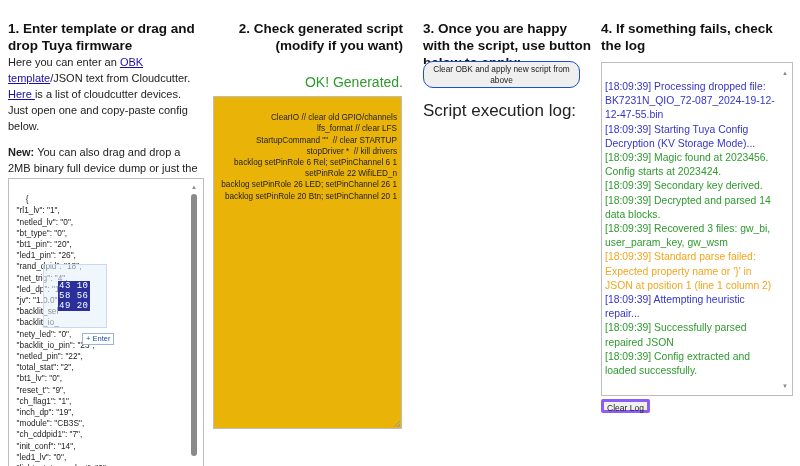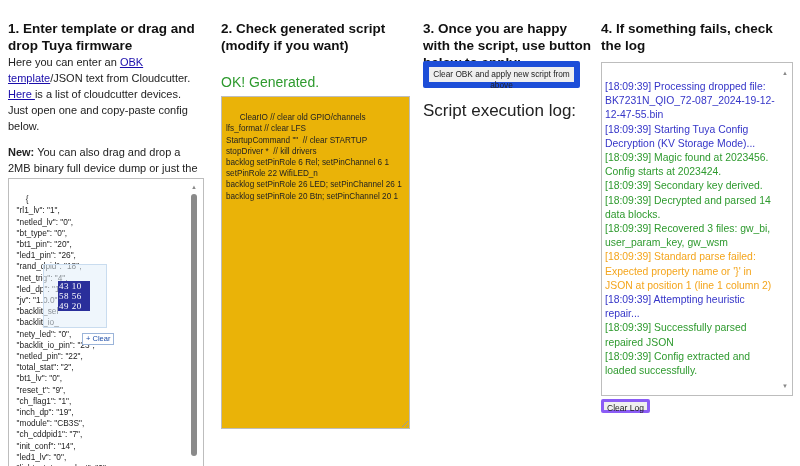--- a/index.html
+++ b/index.html
@@ -13,21 +13,21 @@
   }
   .page {
     position: relative;
     width: 800px; height: 372px;
   }
   .col {
     position: absolute;
     top: 0;
   }
   .col1 { left: 8px; width: 196px; }
-  .col2 { left: 221px; width: 190px; }
+  .col2 { left: 213px; width: 190px; text-align: right; }
   .col3 { left: 423px; width: 170px; }
   .col4 { left: 601px; width: 192px; }
 
   h2 {
     font-family: "Liberation Sans", sans-serif;
     font-size: 13.5px;
     font-weight: bold;
     line-height: 17px;
     margin: 20px 0 0 0;
     color: #111;
@@ -79,21 +79,21 @@
     width: 64px; height: 64px;
     background: rgba(225, 238, 250, 0.55);
     border: 1px solid #c9dcef;
   }
   .ocr-digits {
     position: absolute;
     left: 58px; top: 281px;
     width: 32px;
     background: #2a2f9b;
     color: #fff;
-    font-family: Liberation Serif, serif;
+    font-family: Liberation Mono, monospace;
     font-size: 9px;
     line-height: 10px;
     padding: 0 1px;
     letter-spacing: 0.5px;
   }
   .kopiuj-btn {
     position: absolute;
     left: 82px; top: 333px;
     height: 12px;
     padding: 0 3px;
@@ -132,22 +132,22 @@
     background:
       linear-gradient(135deg, transparent 45%, #999 45%, #999 55%, transparent 55%),
       linear-gradient(135deg, transparent 75%, #999 75%, #999 85%, transparent 85%);
   }
 
   .apply-btn {
     position: absolute;
     left: 0; top: 61px;
     width: 157px; height: 27px;
     background: #efefef;
-    border: 6px solid #1d4ed8;
-    border-radius: 2px;
+    border: 1px solid #1d4ed8;
+    border-radius: 10px;
     font-family: "Liberation Sans", sans-serif;
     font-size: 8.3px;
     line-height: 10.5px;
     text-align: center;
     padding: 2px 4px;
     color: #222;
   }
   .col3 h2 {
     height: 44px;
     overflow: hidden;
@@ -241,21 +241,21 @@
       </div>
     </div>
   </div>
 
   <div class="ocr-popup"></div>
   <div class="ocr-digits">
     <div>43 10</div>
     <div>58 56</div>
     <div>49 20</div>
   </div>
-  <div class="kopiuj-btn">+ Clear</div>
+  <div class="kopiuj-btn">+ Enter</div>
 
   <div class="col col2">
     <h2>2. Check generated script (modify if you want)</h2>
     <div class="status-ok">OK! Generated.</div>
     <div class="script-box">
       <span>ClearIO // clear old GPIO/channels
 lfs_format // clear LFS
 StartupCommand ""  // clear STARTUP
 stopDriver *  // kill drivers
 backlog setPinRole 6 Rel; setPinChannel 6 1

